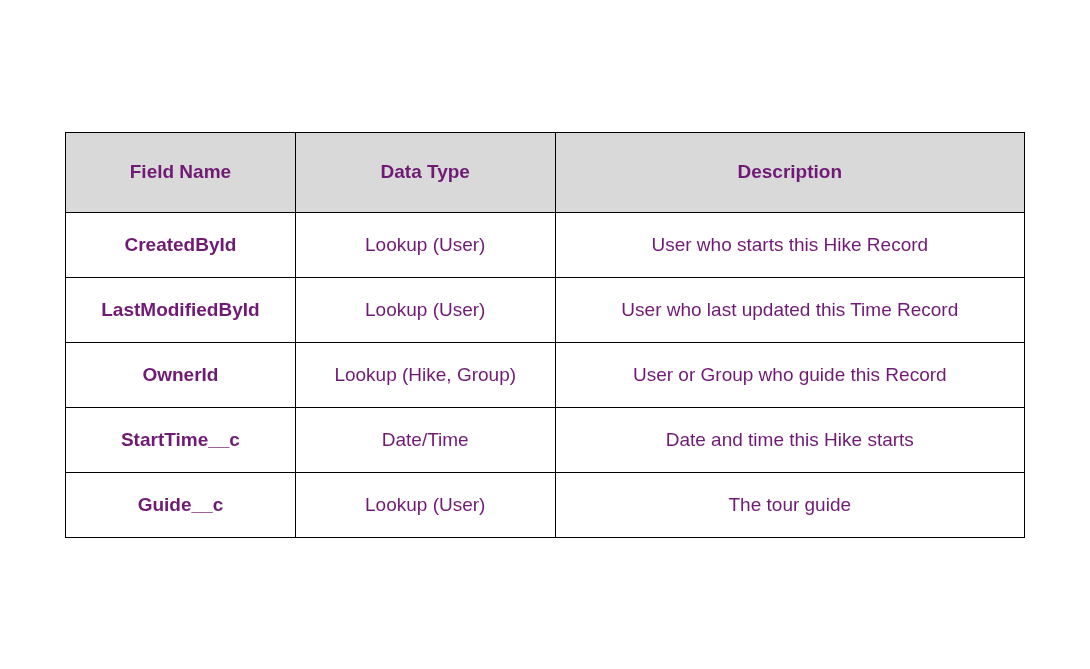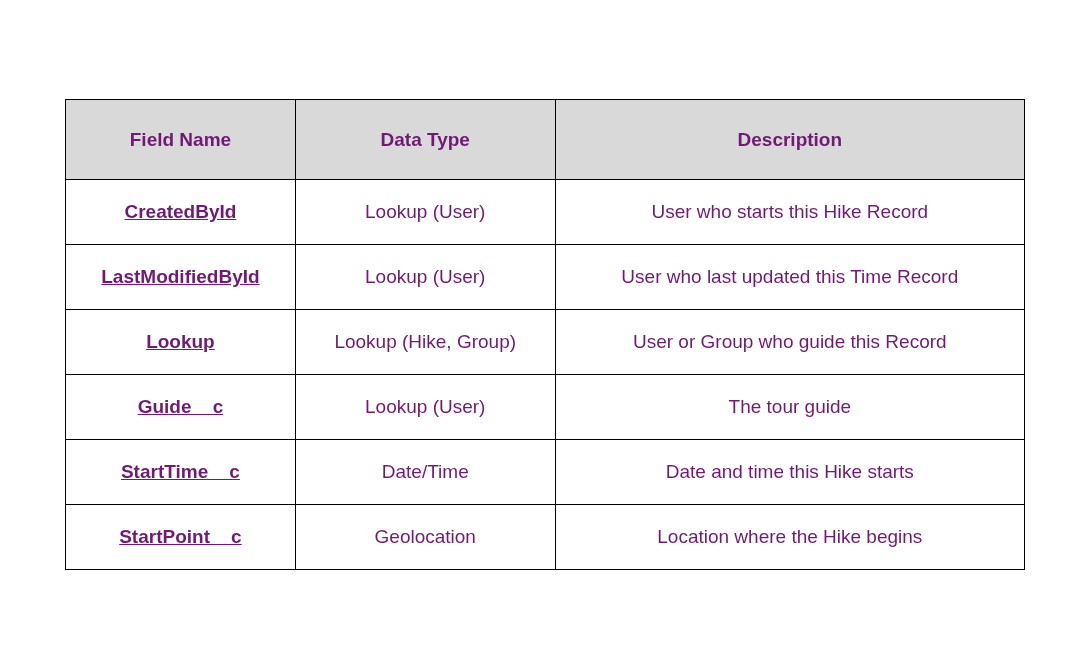--- a/index.html
+++ b/index.html
@@ -27,21 +27,20 @@
       height: 65px;
       box-sizing: border-box;
     }
     thead th {
       background: #d9d9d9;
       font-weight: bold;
       height: 80px;
     }
     tbody td.field-name {
       font-weight: bold;
-      text-decoration: underline;
     }
     col.col-field { width: 230px; }
     col.col-type { width: 260px; }
     col.col-desc { width: 470px; }
   </style>
 </head>
 <body>
 
 <table>
   <colgroup>
@@ -61,33 +60,28 @@
       <td class="field-name">CreatedById</td>
       <td>Lookup (User)</td>
       <td>User who starts this Hike Record</td>
     </tr>
     <tr>
       <td class="field-name">LastModifiedById</td>
       <td>Lookup (User)</td>
       <td>User who last updated this Time Record</td>
     </tr>
     <tr>
-      <td class="field-name">Lookup</td>
+      <td class="field-name">OwnerId</td>
       <td>Lookup (Hike, Group)</td>
       <td>User or Group who guide this Record</td>
-    </tr>
-    <tr>
-      <td class="field-name">Guide__c</td>
-      <td>Lookup (User)</td>
-      <td>The tour guide</td>
     </tr>
     <tr>
       <td class="field-name">StartTime__c</td>
       <td>Date/Time</td>
       <td>Date and time this Hike starts</td>
     </tr>
     <tr>
-      <td class="field-name">StartPoint__c</td>
-      <td>Geolocation</td>
-      <td>Location where the Hike begins</td>
+      <td class="field-name">Guide__c</td>
+      <td>Lookup (User)</td>
+      <td>The tour guide</td>
     </tr>
   </tbody>
 </table>
 
 </body></html>

